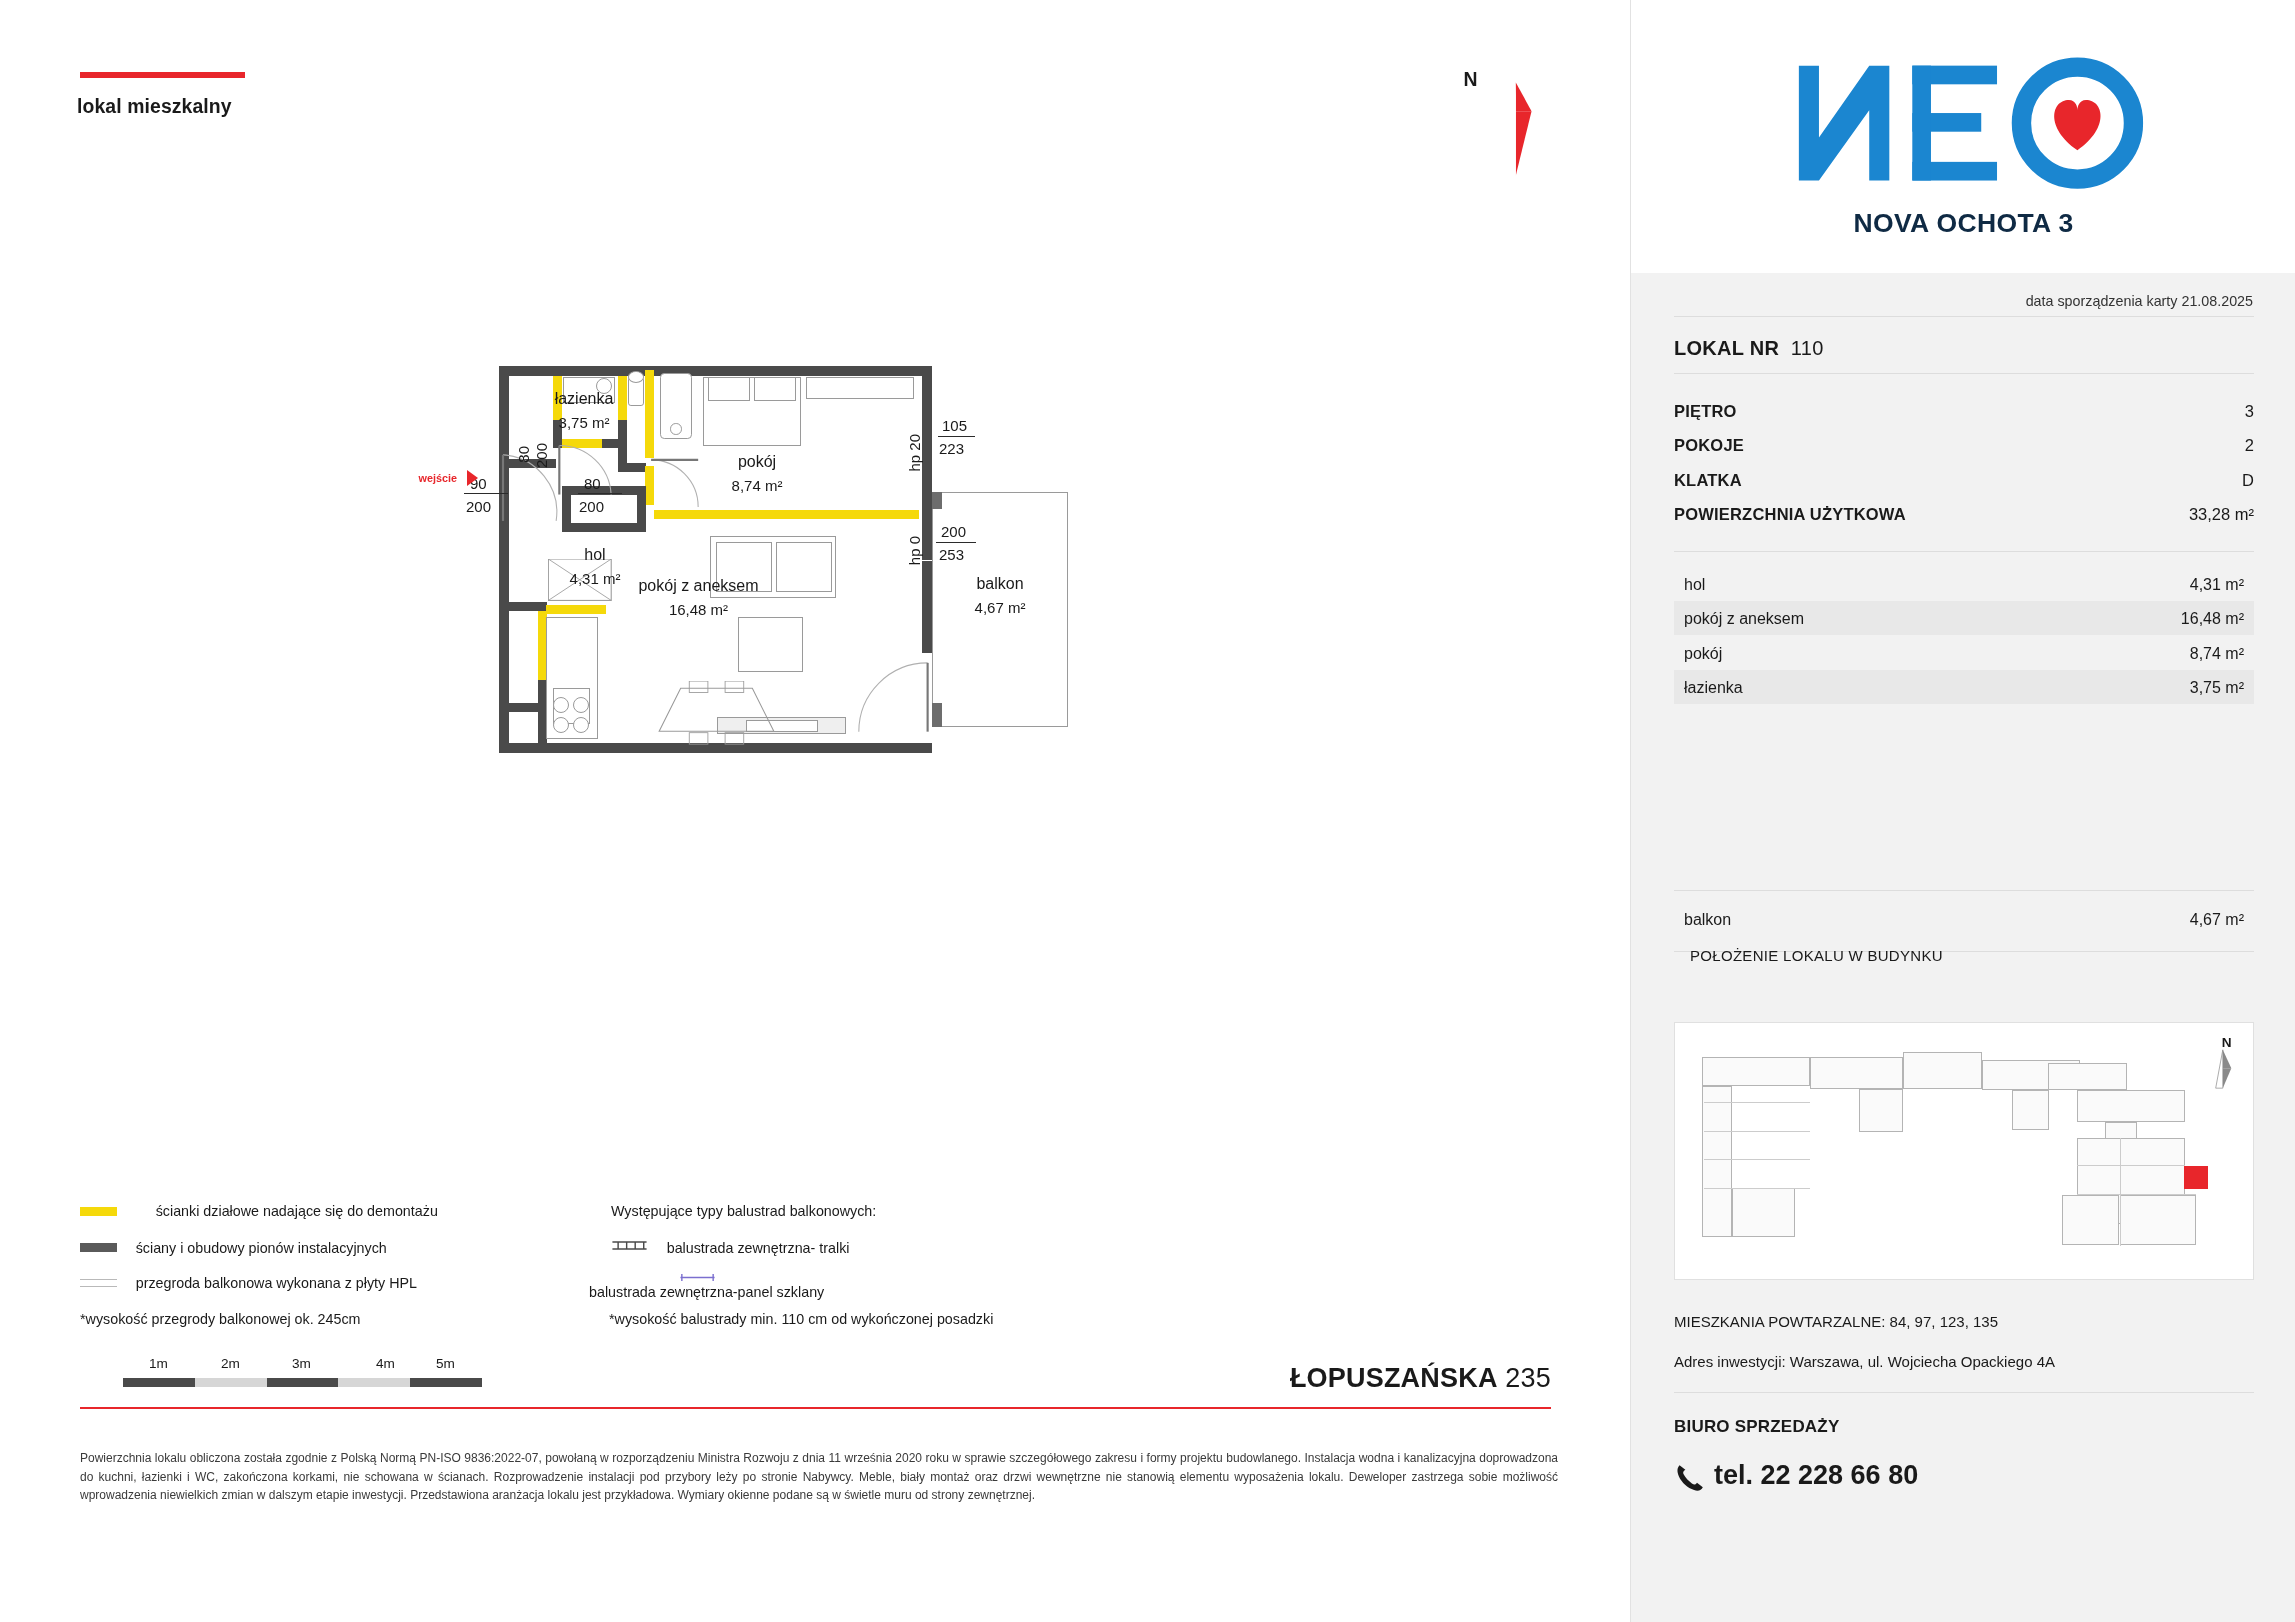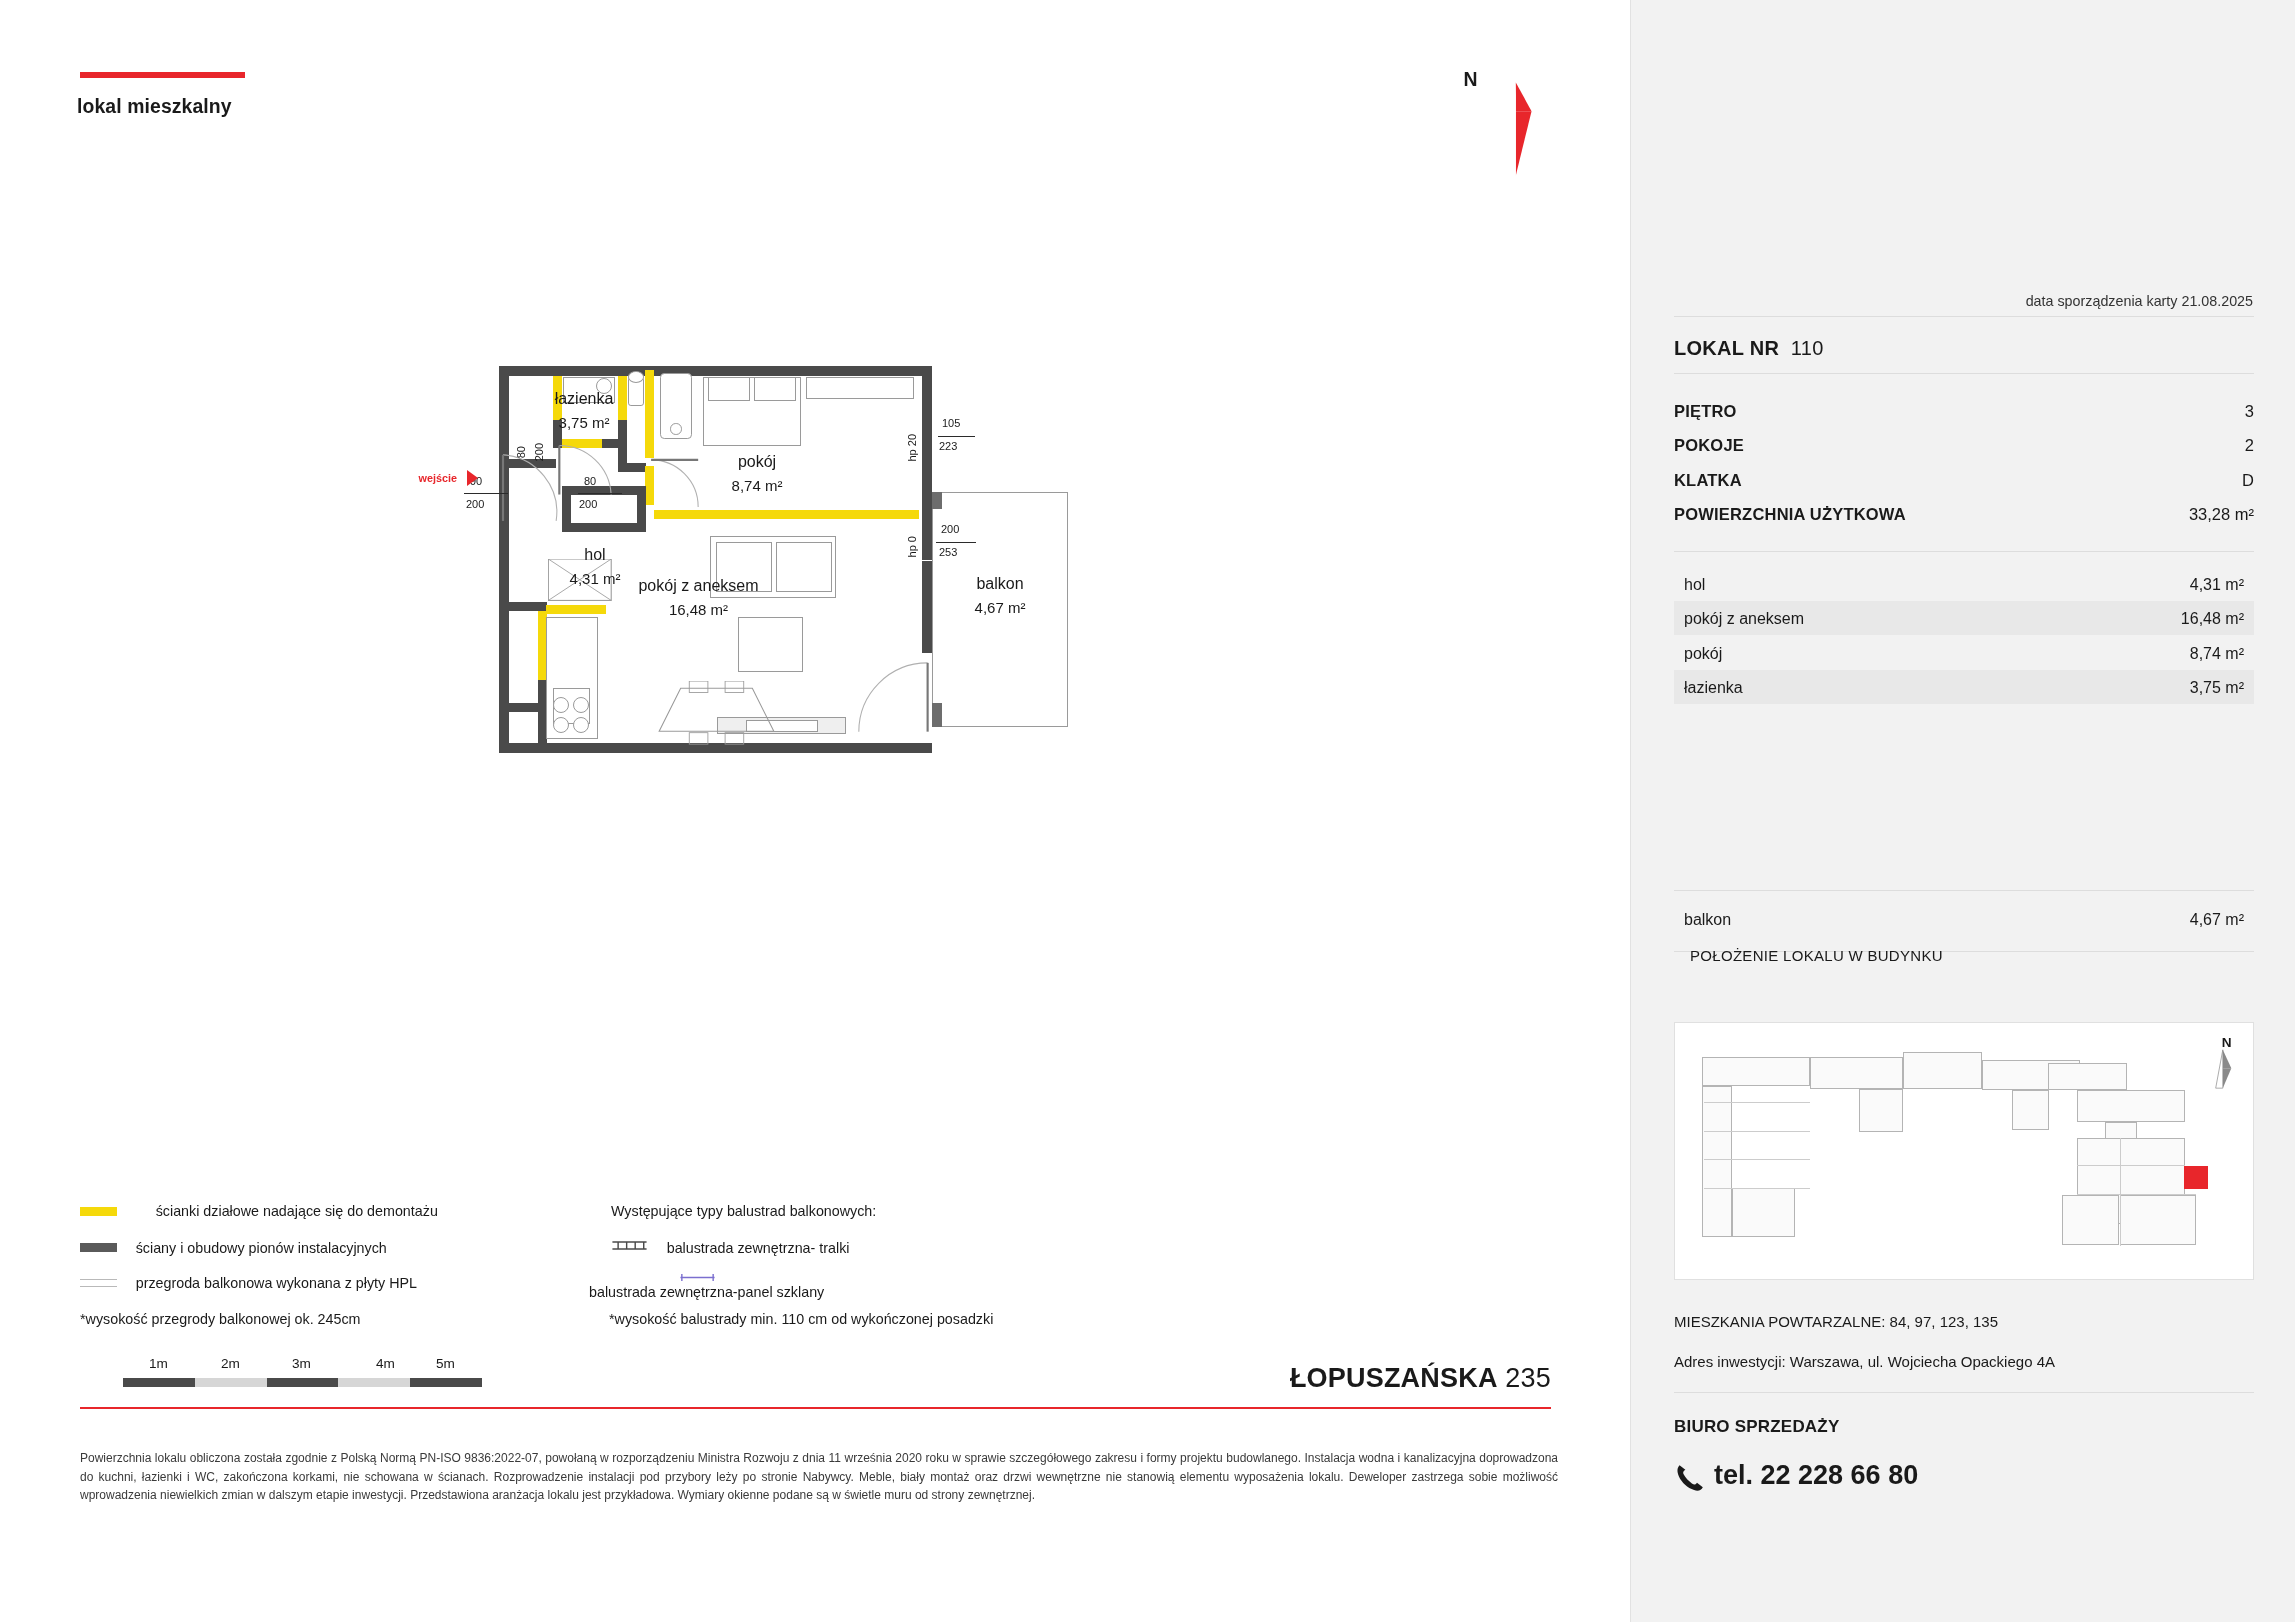--- a/index.html
+++ b/index.html
@@ -31,21 +31,21 @@
   
   .plan { position:absolute; left:430px; top:344px; width:760px; height:502px; }
   .wall { position:absolute; background:#4a4a4a; }
   .wall-light { position:absolute; background:#6d6d6d; }
   .yellow { position:absolute; background:#f5d90a; }
   .thin { position:absolute; border:1.1px solid #8e8e8e; }
   .room-label {
     position:absolute; text-align:center; font-size:16px; color:#1a1a1a; line-height:1.5;
   }
   .room-label .area { font-size:15px; }
-  .dimtxt { position:absolute; font-size:11px; color:#1a1a1a; }
+  .dimtxt { position:absolute; font-size:15px; color:#1a1a1a; }
   .dimtxt.v { writing-mode: vertical-rl; transform: rotate(180deg); }
   .dimline { position:absolute; background:#2b2b2b; }
 
   .wejscie { position:absolute; font-size:10.8px; color:#e8262b; font-weight:600; }
   .wejscie-arrow {
     position:absolute; width:0;height:0;
     border-top:8px solid transparent; border-bottom:8px solid transparent;
     border-left:11.5px solid #e8262b;
   }
 
@@ -361,20 +361,35 @@
     </div>
 
     <div class="red-rule"></div>
 
     <div class="disclaimer">Powierzchnia lokalu obliczona została zgodnie z Polską Normą PN-ISO 9836:2022-07, powołaną w rozporządzeniu Ministra Rozwoju z dnia 11 września 2020 roku w sprawie szczegółowego zakresu i formy projektu budowlanego. Instalacja wodna i kanalizacyjna doprowadzona do kuchni, łazienki i WC, zakończona korkami, nie schowana w ścianach. Rozprowadzenie instalacji pod przybory leży po stronie Nabywcy. Meble, biały montaż oraz drzwi wewnętrzne nie stanowią elementu wyposażenia lokalu. Deweloper zastrzega sobie możliwość wprowadzenia niewielkich zmian w dalszym etapie inwestycji. Przedstawiona aranżacja lokalu jest przykładowa. Wymiary okienne podane są w świetle muru od strony zewnętrznej.</div>
   </div>
 
   <div class="right">
    <div class="r-inner">
 
+    <div class="logo-box">
+      <svg class="logo-neo" width="359" height="151" viewBox="0 0 500 210">
+
+        <path d="M20 190 L20 30 L48 30 L48 130 L118 30 L146 30 L146 190 L118 190 L118 92 L48 190 Z" fill="#1b86d0"></path>
+
+        <rect x="178" y="30" width="118" height="26" fill="#1b86d0"></rect>
+        <rect x="178" y="96" width="96" height="26" fill="#1b86d0"></rect>
+        <rect x="178" y="164" width="118" height="26" fill="#1b86d0"></rect>
+        <rect x="178" y="30" width="26" height="160" fill="#1b86d0"></rect>
+
+        <circle cx="408" cy="110" r="78" fill="none" stroke="#1b86d0" stroke-width="27"></circle>
+        <path d="M408 148 C362 116 372 78 396 78 C406 78 408 88 408 92 C408 88 410 78 420 78 C444 78 454 116 408 148 Z" fill="#e8262b"></path>
+      </svg>
+      <div class="logo-sub">NOVA OCHOTA 3</div>
+    </div>
 
     <div class="rdate">data sporządzenia karty 21.08.2025</div>
     <div class="rdate-line"></div>
 
     <div class="lokal-row">
       <span>LOKAL NR</span><span class="num">110</span>
     </div>
     <div class="lokal-underline"></div>
 
     <div class="kv" style="top:402px;">

